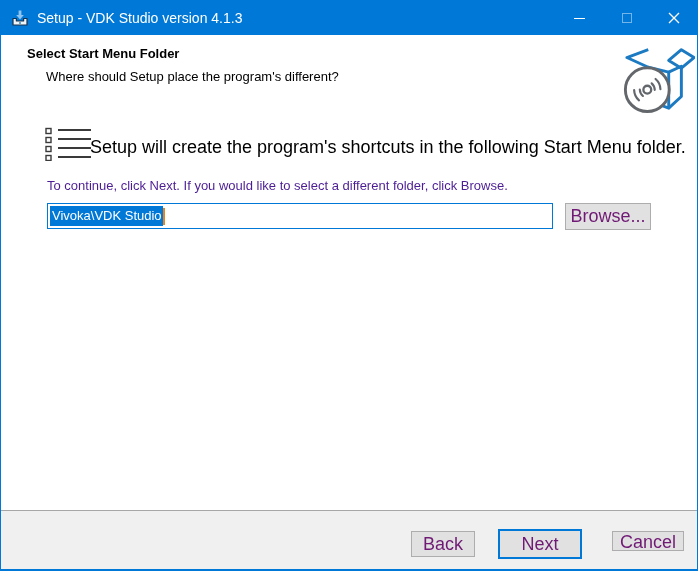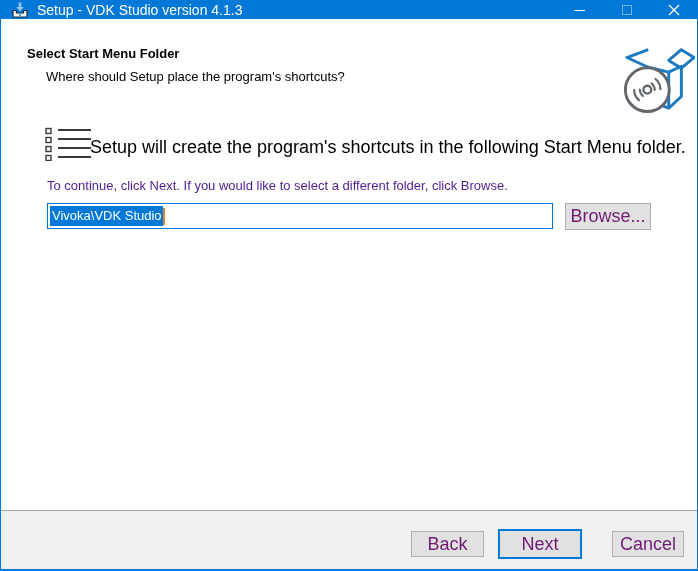--- a/index.html
+++ b/index.html
@@ -15,21 +15,21 @@
     --icon_gray:#63676b;
   }
   *{margin:0;padding:0;box-sizing:border-box;}
   html,body{background:#c8c8c8;font-family:"Liberation Sans","DejaVu Sans",sans-serif;}
   .window{
     position:relative;width:698px;height:571px;background:var(--content_bg);
     border:1px solid var(--accent);border-bottom-width:2px;overflow:hidden;
   }
   
   .titlebar{
-    position:absolute;top:0;left:0;right:0;height:18px;background:var(--titlebar_bg);
+    position:absolute;top:0;left:0;right:0;height:34px;background:var(--titlebar_bg);
     display:flex;align-items:center;
   }
   .app-icon{margin-left:9px;flex:0 0 auto;}
   .title-text{color:#ffffff;font-size:14px;margin-left:7px;white-space:nowrap;}
   .caption-buttons{margin-left:auto;display:flex;height:100%;}
   .cap-btn{width:47px;height:100%;display:flex;align-items:center;justify-content:center;cursor:default;}
   .min-glyph{display:block;width:11px;height:1px;background:#ffffff;}
   .max-glyph{display:block;width:10px;height:10px;border:1px solid rgba(255,255,255,0.45);}
   
   .header-title{position:absolute;left:26px;top:45px;font-size:13px;font-weight:bold;color:#000;}
@@ -50,23 +50,23 @@
   .btn{
     font-family:"Liberation Sans","DejaVu Sans",sans-serif;font-size:18px;color:#701a75;
     background:var(--button_bg);border:1px solid var(--button_border);cursor:default;
   }
   .btn-browse{position:absolute;left:564px;top:202px;width:86px;height:27px;}
   
   .footer{
     position:absolute;left:0;right:0;top:509px;bottom:0;
     background:var(--footer_bg);border-top:1px solid var(--divider);
   }
-  .btn-back  {position:absolute;left:410px;top:530px;width:73px;height:26px;}
+  .btn-back  {position:absolute;left:410px;top:530px;width:64px;height:26px;}
   .btn-next  {position:absolute;left:497px;top:528px;width:84px;height:30px;border:2px solid var(--accent);}
-  .btn-cancel{position:absolute;left:611px;top:530px;width:72px;height:26px;}
+  .btn-cancel{position:absolute;left:611px;top:530px;width:72px;height:20px;}
 </style>
 </head>
 <body>
 
 <div class="window">
 
   <div class="titlebar">
     <svg class="app-icon" width="20" height="20" viewBox="0 0 20 20">
       <rect x="8.6" y="2.5" width="2.8" height="4.5" fill="#8fc3f0"></rect>
       <path d="M6.2 7 L13.8 7 L10 11.5 Z" fill="#8fc3f0"></path>
@@ -83,21 +83,21 @@
       </div>
       <div class="cap-btn">
         <svg width="12" height="12" viewBox="0 0 12 12">
           <path d="M1 1 L11 11 M11 1 L1 11" stroke="#ffffff" stroke-width="1.3"></path>
         </svg>
       </div>
     </div>
   </div>
 
   <div class="header-title">Select Start Menu Folder</div>
-  <div class="header-sub">Where should Setup place the program's shortcuts?</div>
+  <div class="header-sub">Where should Setup place the program's different?</div>
 
   <svg class="wizard-icon" width="74" height="74" viewBox="0 0 76 76">
     <g fill="none" stroke="#1b7ac2" stroke-width="3" stroke-linejoin="round">
       <path d="M28 28 L28 62 L49 70 L49 33 Z"></path>
       <path d="M49 33 L62 27 L62 58 L49 70"></path>
       <path d="M49 21 L62 10 L75 18 L62 29 Z"></path>
       <path d="M28 28 L6 18 L28 10"></path>
     </g>
     <g stroke="#63676b" fill="#ffffff">
       <circle cx="27" cy="51" r="22.5" stroke-width="3"></circle>

